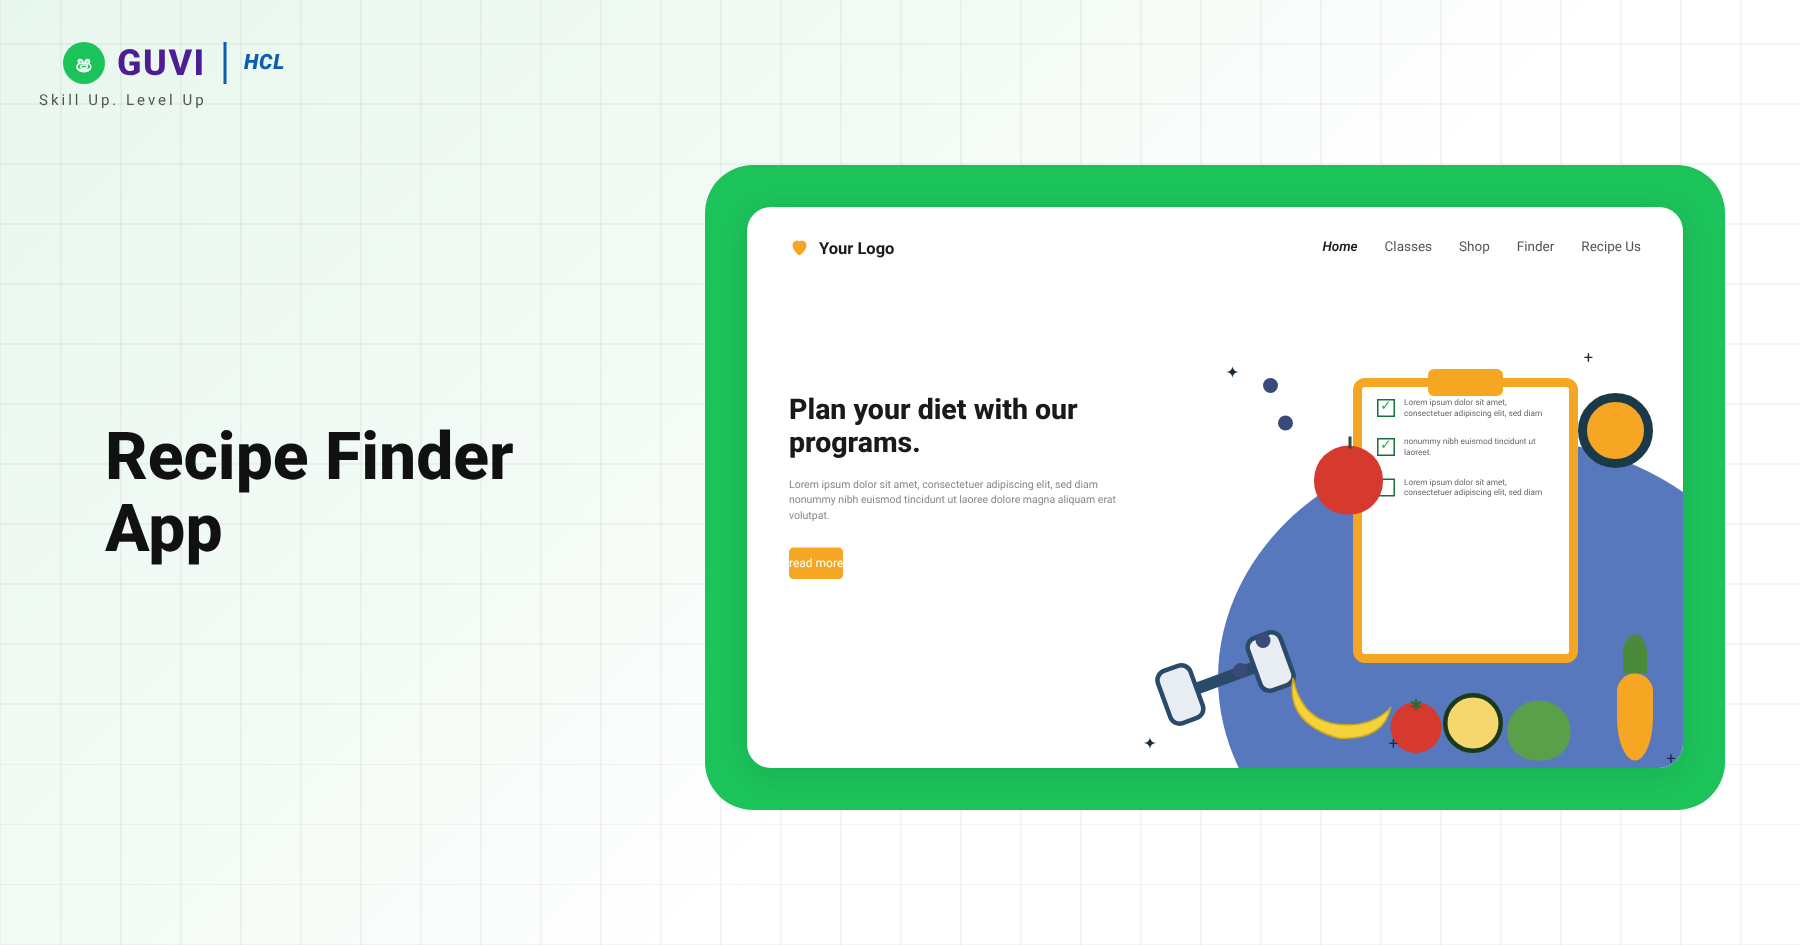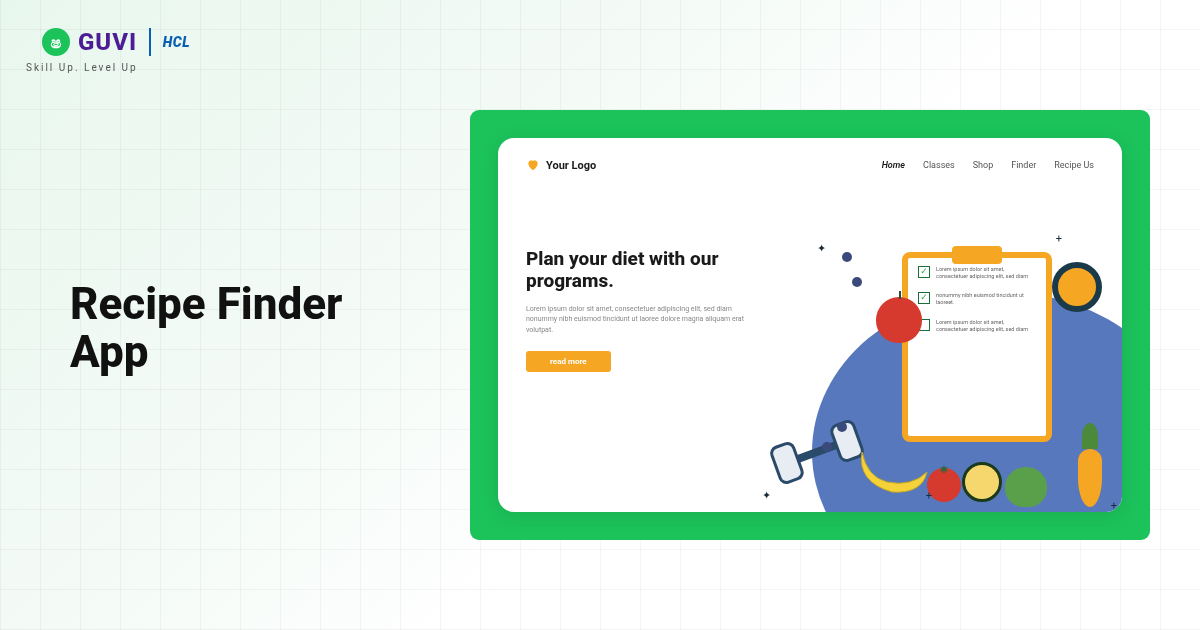--- a/index.html
+++ b/index.html
@@ -77,21 +77,21 @@
     color: #111;
     line-height: 1.1;
   }
   .card-wrap {
     position: absolute;
     top: 110px;
     left: 470px;
     width: 680px;
     height: 430px;
     background: #1cc35b;
-    border-radius: 9px;
+    border-radius: 32px;
     padding: 28px;
   }
   .mockup {
     width: 100%;
     height: 100%;
     background: #ffffff;
     border-radius: 16px;
     position: relative;
     overflow: hidden;
     box-shadow: 0 4px 20px rgba(0,0,0,0.1);
@@ -125,21 +125,21 @@
     font-size: 9px;
     color: #555;
   }
   .mock-nav .active {
     color: #1a1a1a;
     font-weight: 600;
     font-style: italic;
   }
   .mock-hero {
     position: absolute;
-    top: 110px;
+    top: 124px;
     left: 28px;
     width: 220px;
   }
   .mock-hero h2 {
     font-size: 19px;
     font-weight: 800;
     color: #1a1a1a;
     line-height: 1.15;
     margin-bottom: 12px;
   }
@@ -147,22 +147,22 @@
     font-size: 7px;
     color: #888;
     line-height: 1.5;
     margin-bottom: 14px;
   }
   .mock-btn {
     display: inline-block;
     background: #f5a623;
     color: #fff;
     font-size: 8px;
-    font-weight: 700;
-    padding: 6px 24px;
+    font-weight: 400;
+    padding: 6px 0;
     border-radius: 3px;
   }
   .illus {
     position: absolute;
     right: -10px;
     bottom: -20px;
     width: 380px;
     height: 310px;
   }
   .blue-blob {

